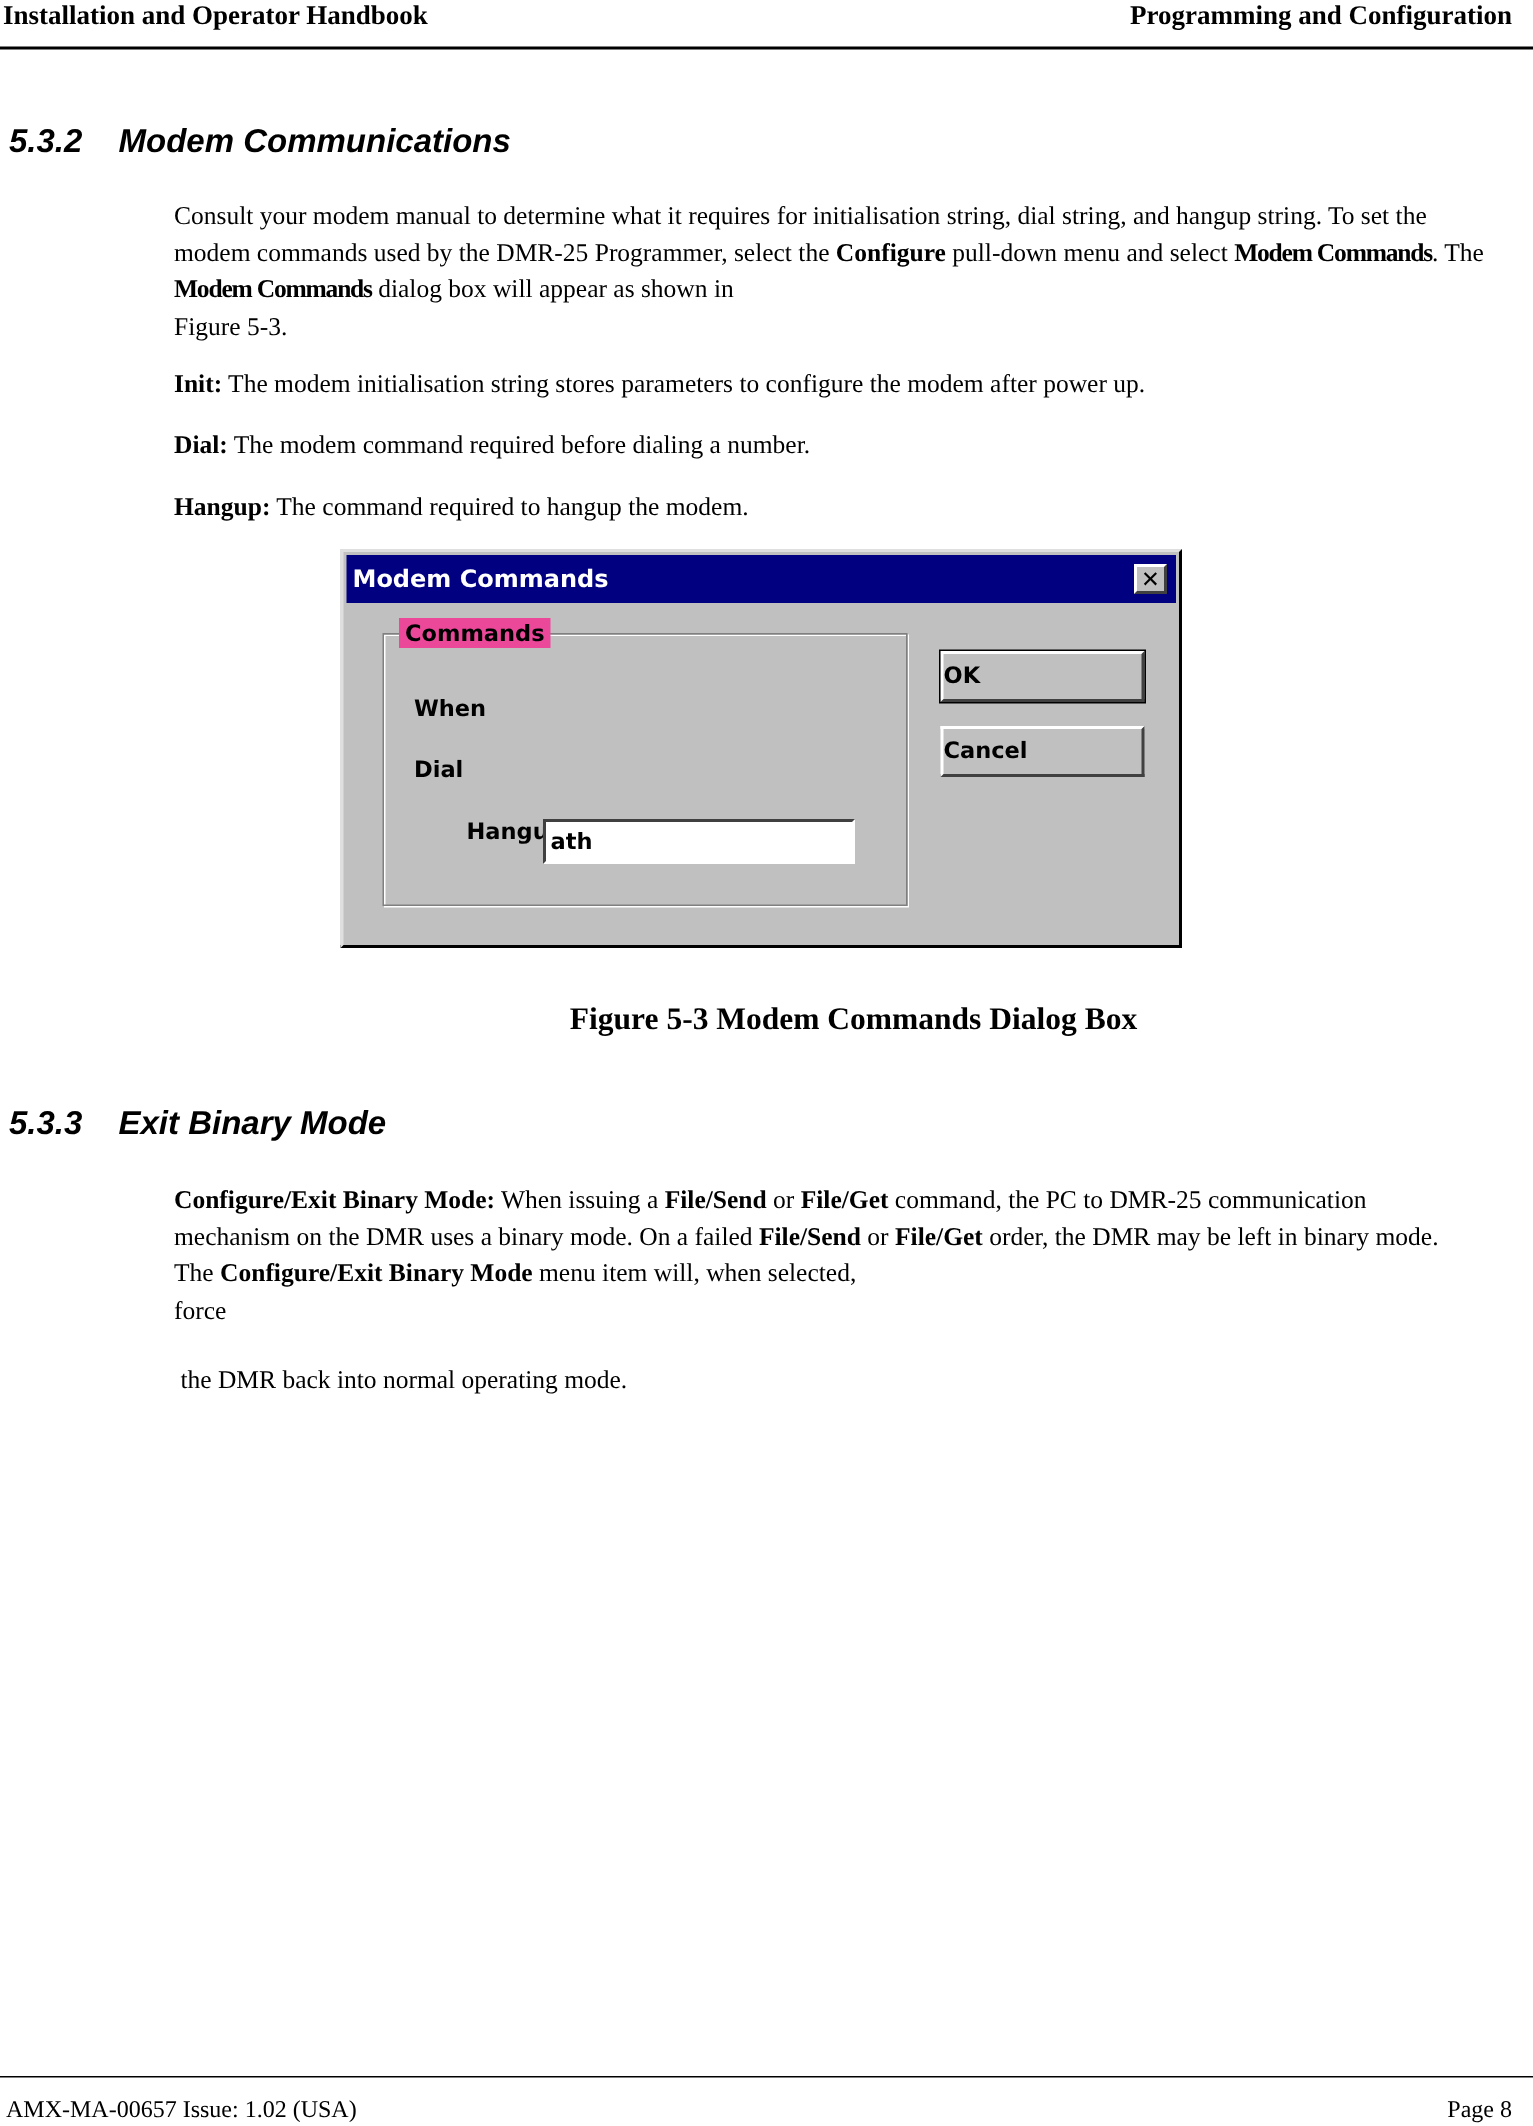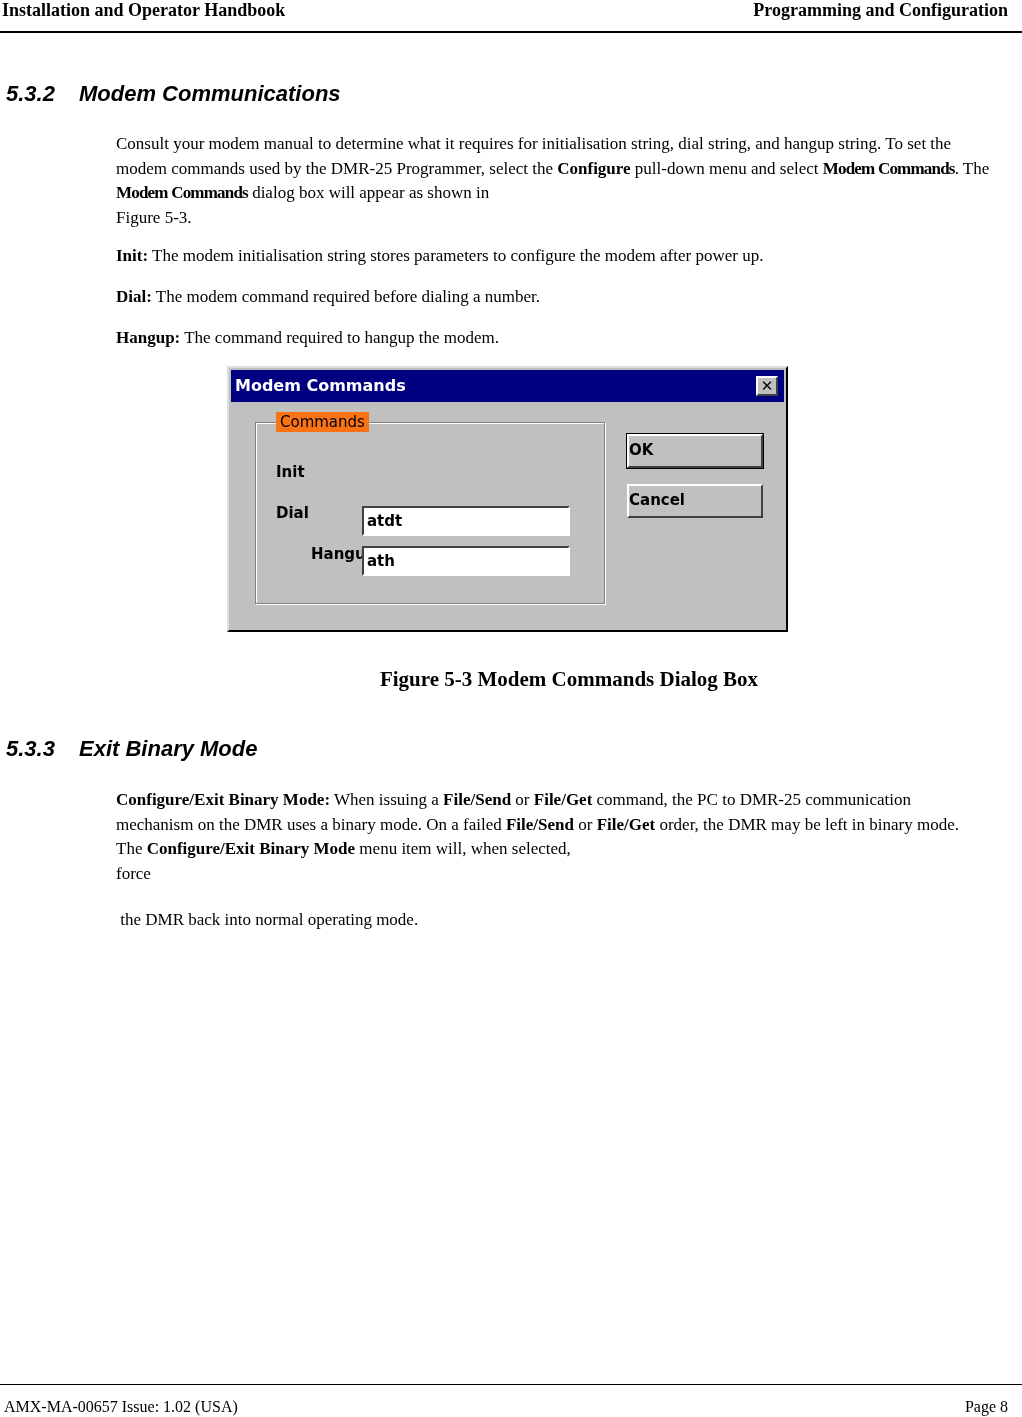--- a/index.html
+++ b/index.html
@@ -28,22 +28,22 @@
   .dlg { left: 227px; top: 366px; width: 561px; height: 266px; background: #c0c0c0;
          border: 2px solid; border-color: #dfdfdf #000 #000 #dfdfdf; box-sizing: border-box;
          font-family: "DejaVu Sans", "Liberation Sans", sans-serif; }
   .titlebar { position: absolute; left: 2px; top: 2px; right: 2px; height: 32px; background: #000080;
               color: #fff; font-weight: bold; font-size: 16px; line-height: 32px; padding-left: 4px; box-sizing: border-box; }
   .closebtn { position: absolute; right: 6px; top: 6px; width: 22px; height: 20px; background: #c0c0c0;
               border: 2px solid; border-color: #fff #404040 #404040 #fff; box-sizing: border-box;
               color: #000; font-size: 15px; line-height: 16px; text-align: center; font-weight: bold; }
   .group { position: absolute; left: 26px; top: 54px; width: 348px; height: 180px;
            border: 1px solid #808080; box-shadow: 1px 1px 0 #fff inset, 1px 1px 0 #fff; }
-  .group-label { position: absolute; left: 20px; top: -11px; background: #f97316; padding: 0 4px;
-                 font-weight: normal; font-size: 15px; line-height: 20px; }
+  .group-label { position: absolute; left: 10px; top: -11px; background: #ec4899; padding: 0 4px;
+                 font-weight: bold; font-size: 15px; line-height: 20px; }
   .flabel { position: absolute; left: 20px; font-weight: bold; font-size: 15px; }
   .field { position: absolute; left: 106px; width: 208px; height: 30px; background: #fff;
            border: 2px solid; border-color: #404040 #fff #fff #404040; box-sizing: border-box;
            font-weight: bold; font-size: 15px; line-height: 26px; padding-left: 3px; }
   .btn { position: absolute; left: 398px; width: 136px; height: 34px; background: #c0c0c0;
          border: 2px solid; border-color: #fff #404040 #404040 #fff; box-sizing: border-box;
          font-weight: bold; font-size: 15px; text-align: left; line-height: 28px; }
   .btn.default { outline: 1px solid #000; }
 </style>
 </head>
@@ -71,23 +71,22 @@
   <b>Hangup:</b><span> The command required to hangup the modem.</span>
 </div>
 
 <div class="abs dlg">
   <div class="titlebar">
     <span>Modem Commands</span>
     <div class="closebtn">✕</div>
   </div>
   <div class="group">
     <div class="group-label">Commands</div>
-    <div class="flabel" style="top:40px;">Init</div>
+    <div class="flabel" style="top:40px;">When</div>
     <div class="flabel" style="top:81px;">Dial</div>
-    <div class="field" style="top:83px;">atdt</div>
     <div class="flabel" style="top:122px;margin-left:35px;">Hangup</div>
     <div class="field" style="top:123px;">ath</div>
   </div>
   <div class="btn default" style="top:66px;">OK</div>
   <div class="btn" style="top:116px;">Cancel</div>
 </div>
 
 <div class="abs caption">Figure 5-3 Modem Commands Dialog Box</div>
 
 <div class="abs h2" style="top:736px;">

